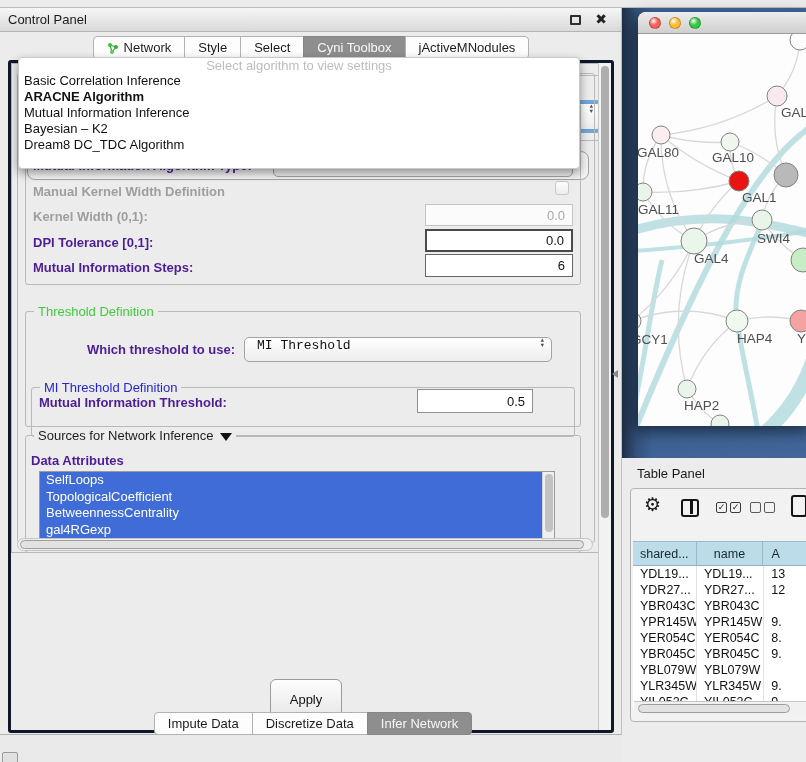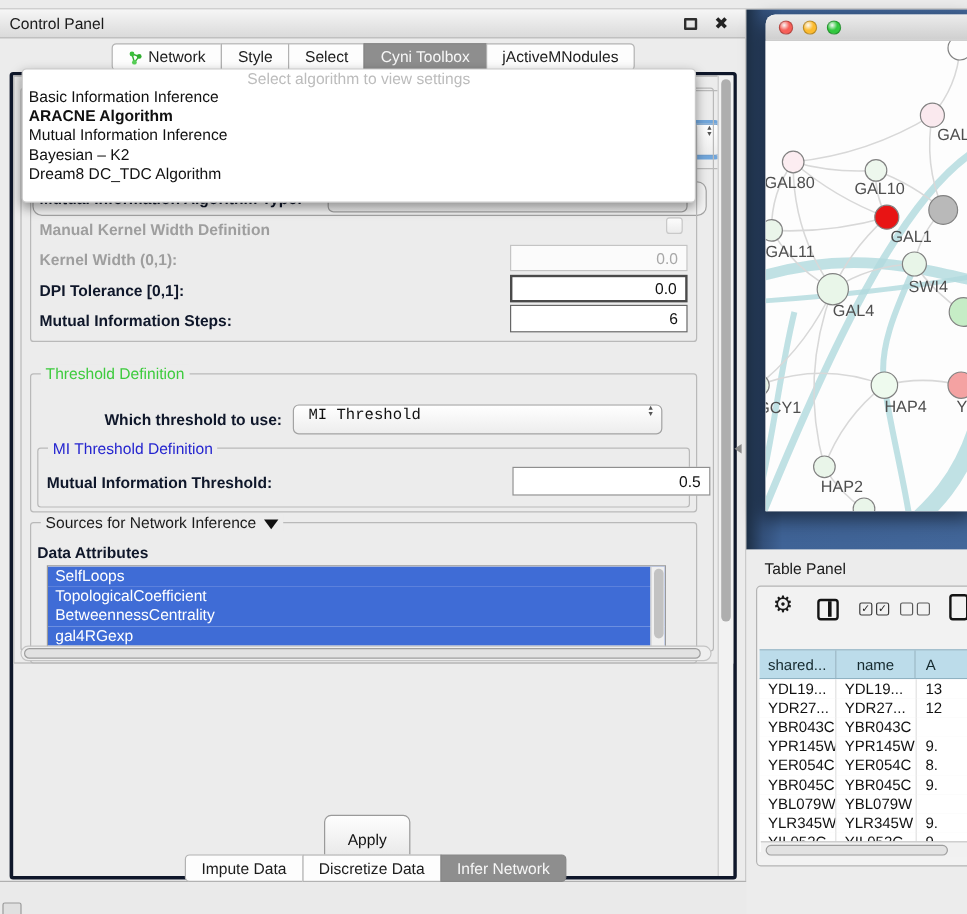--- a/index.html
+++ b/index.html
@@ -28,21 +28,21 @@
   .tab:last-child{border-radius:0 4px 4px 0;}
   .tab.sel{background:#8e8e8e;border-color:#878787;color:#f7f7f7;}
 
   #cp-content{left:8px;top:52px;width:606px;height:673px;border:3px solid #0f172a;border-radius:3px;background:#ececec;}
 
   .groupbox{position:absolute;border:1px solid #b9b9b9;border-radius:3px;}
   .gtitle{position:absolute;top:-8px;left:8px;background:#ececec;padding:0 4px;font-size:13px;line-height:15px;color:#1c1c1c;white-space:nowrap;}
   .gtitle.blue{color:#2525cf;}
   .gtitle.green{color:#3ecb3e;}
 
-  .flabel{position:absolute;font-size:13px;font-weight:bold;color:#0f172a;white-space:nowrap;}
+  .flabel{position:absolute;font-size:13px;font-weight:bold;color:#4c1d95;white-space:nowrap;}
   .flabel.dis{color:#9e9e9e;}
 
   .combo{position:absolute;display:flex;align-items:flex-start;background:linear-gradient(#ffffff,#ededed);
          border:1px solid #a3a3a3;border-radius:5px;font-size:13px;color:#111;padding-left:12px;font-family:Liberation Mono, monospace;}
   .stepper{margin-left:auto;display:flex;flex-direction:column;align-items:center;justify-content:center;
            padding:0 7px;color:#555;font-size:6px;line-height:5px;}
   .combo.focusring{box-shadow:0 0 0 3px rgba(100,158,217,.9);border-color:#6f9fd0;}
 
   .tfield{position:absolute;display:flex;align-items:center;justify-content:flex-end;background:#fff;
           border:1px solid #8f8f8f;font-size:13px;padding-right:7px;color:#111;}
@@ -211,25 +211,25 @@
 
 
         <div class="groupbox" style="left:14px;top:248px;width:556px;height:116px;">
           <span class="gtitle green">Threshold Definition</span>
         </div>
         <span class="flabel" style="left:76px;top:279px;">Which threshold to use:</span>
         <div class="combo" style="left:233px;top:274px;width:308px;height:25px;">
           <span>MI Threshold</span>
           <span class="stepper">▲<br>▼</span>
         </div>
-        <div class="groupbox" style="left:20px;top:310px;width:544px;height:50px;">
+        <div class="groupbox" style="left:20px;top:324px;width:544px;height:50px;">
           <span class="gtitle blue">MI Threshold Definition</span>
         </div>
         <span class="flabel" style="left:28px;top:332px;">Mutual Information Threshold:</span>
-        <div class="tfield" style="left:416px;top:326px;width:165px;height:24px;text-align:right;">
+        <div class="tfield" style="left:406px;top:326px;width:116px;height:24px;text-align:right;">
           <span>0.5</span>
         </div>
 
         <div class="groupbox" style="left:14px;top:372px;width:556px;height:118px;">
           <span class="gtitle"><span>Sources for Network Inference</span><span class="arrow-down"></span></span>
         </div>
         <span class="flabel" style="left:20px;top:390px;">Data Attributes</span>
         <div id="attr-list" style="left:28px;top:408px;width:516px;height:74px;">
           <div id="attr-items">
               <div class="attr-item">SelfLoops</div>
@@ -263,21 +263,21 @@
           </div>
           <div class="tab sel">
             <span>Infer Network</span>
           </div>
         </div>
     </div>
 
     <div id="algo-popup" class="abs">
       <div class="ph">Select algorithm to view settings</div>
       <div id="algo-items">
-          <div class="item">Basic Information Inference</div>
+          <div class="item">Basic Correlation Inference</div>
           <div class="item sel">ARACNE Algorithm</div>
           <div class="item">Mutual Information Inference</div>
           <div class="item">Bayesian – K2</div>
           <div class="item">Dream8 DC_TDC Algorithm</div>
         </div>
     </div>
   </div>
 
   <div id="desktop" class="abs">
     <div id="net-window">

